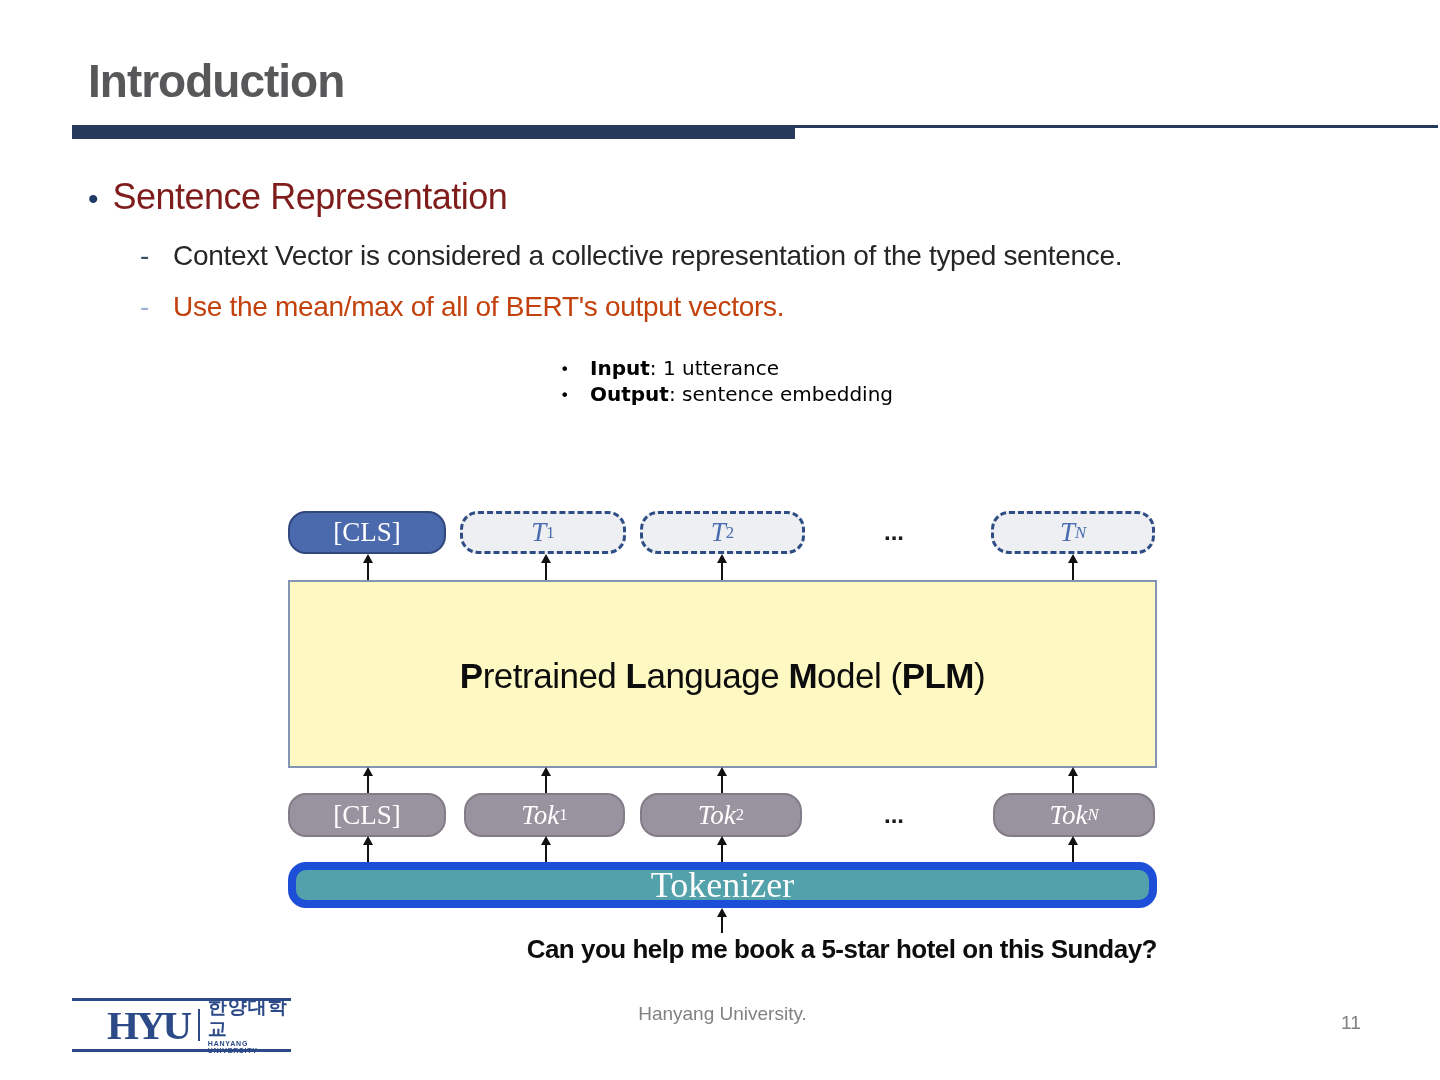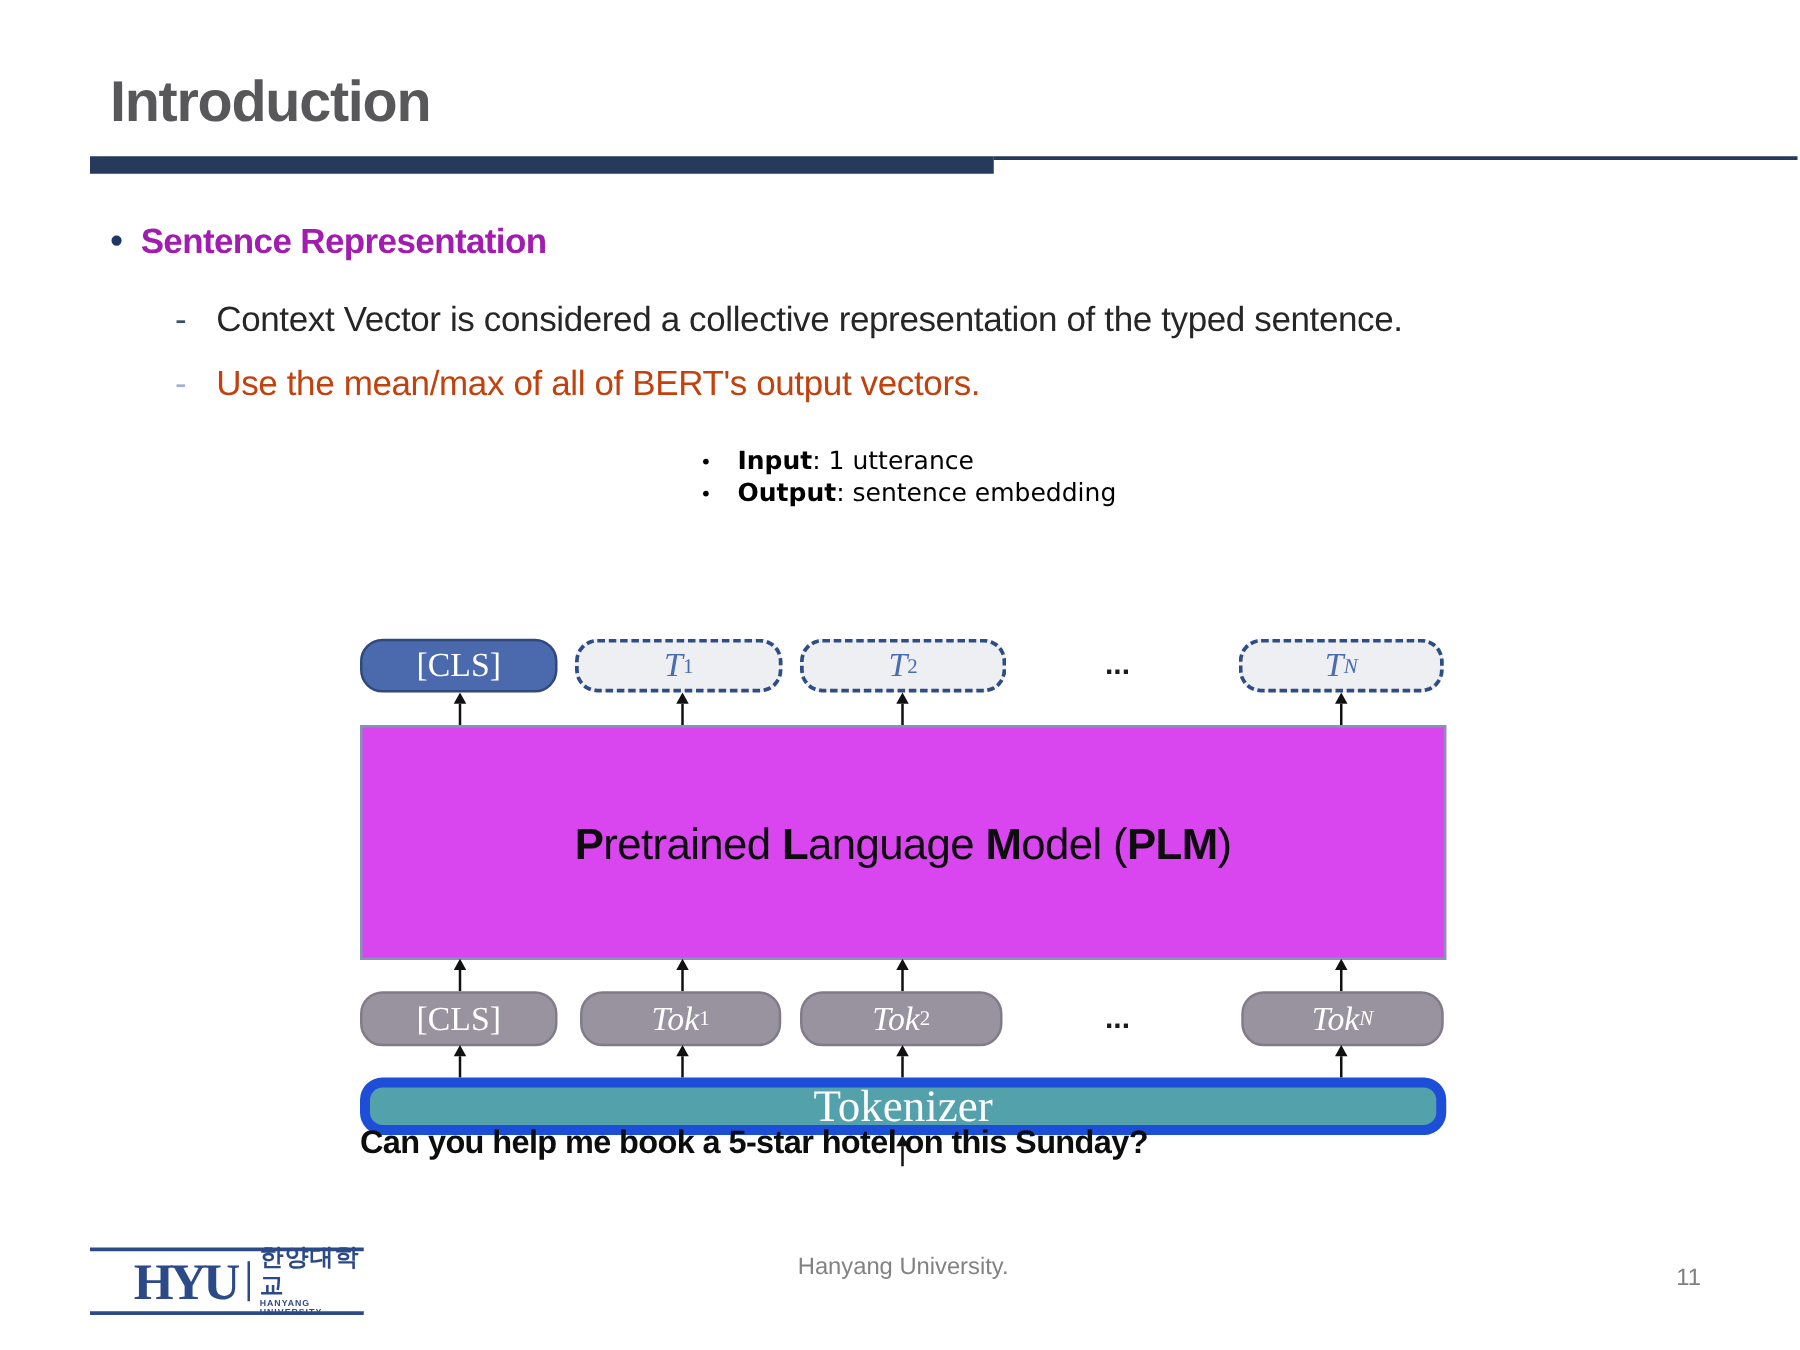--- a/index.html
+++ b/index.html
@@ -10,21 +10,21 @@
 
   
   .title { position:absolute; left:88px; top:54px; font-size:46px; font-weight:800;
            color:#58585a; letter-spacing:-1px; }
   .rule-thick { position:absolute; left:72px; top:125px; width:723px; height:14px; background:#263a5c; }
   .rule-thin  { position:absolute; left:795px; top:125px; width:643px; height:3px;  background:#263a5c; }
 
   
   .heading { position:absolute; left:88px; top:176px; display:flex; align-items:baseline; gap:14px; }
   .heading .dot { font-size:30px; color:#1f3864; }
-  .heading .txt { font-size:28px; font-weight:bold; color:#a21caf; letter-spacing:-0.5px; }
+  .heading .txt { font-size:36px; font-weight:normal; color:#7f1d1d; letter-spacing:-0.5px; }
 
   .sub { position:absolute; left:140px; display:flex; gap:24px; font-size:28px; letter-spacing:-0.3px; }
   .sub1 { top:240px; }
   .sub2 { top:291px; }
   .sub1 .dash { color:#3d4d66; }
   .sub1 .txt  { color:#262626; }
   .sub2 .dash { color:#9fb1d8; }
   .sub2 .txt  { color:#c2410c; }
 
   .io { position:absolute; left:560px; top:356px; font-family:"DejaVu Sans",sans-serif;
@@ -45,37 +45,37 @@
   .t2 { left:640px; width:165px; }
   .tn { left:991px; width:164px; }
   .t-box i, .tok-box i { font-style:italic; }
   sub { font-size:0.62em; line-height:0; }
   sub.it { font-style:italic; }
 
   .ellipsis { position:absolute; font-size:24px; font-weight:bold; color:#1a1a1a; }
   .ell-top { left:884px; top:518px; }
   .ell-mid { left:884px; top:801px; }
 
-  .plm { left:288px; top:580px; width:869px; height:188px; background:#d946ef;
+  .plm { left:288px; top:580px; width:869px; height:188px; background:#fef9c3;
          border:2px solid #8494b5; flex-direction:column; gap:10px; padding-top:4px; }
   .plm-title { font-size:35px; color:#0d0d0d; letter-spacing:-0.5px; }
   .plm-title b { font-weight:800; }
   .plm-sub { font-size:24px; color:#0d0d0d; letter-spacing:-0.3px; }
 
   .tok-box { top:793px; height:44px; background:#99929f; border:2px solid #827c88;
              color:#fff; font-size:27px; }
   .cls-in { left:288px; width:158px; font-style:normal; }
   .tok1 { left:464px; width:161px; }
   .tok2 { left:640px; width:162px; }
   .tokn { left:993px; width:162px; }
 
   .tokenizer { left:288px; top:862px; width:869px; height:46px; background:#53a1aa;
                border:8px solid #1d4ed8; color:#fcfcfc; font-size:36px; }
 
-  .sentence { position:absolute; left:288px; top:898px; width:869px; text-align:left;
+  .sentence { position:absolute; left:288px; top:934px; width:869px; text-align:right;
               font-size:26px; font-weight:600; color:#0d0d0d; letter-spacing:-0.5px; }
 
   
   .arrow { position:absolute; width:2px; background:#111; }
   .arrow::before { content:""; position:absolute; top:-9px; left:-4px;
                    border-left:5px solid transparent; border-right:5px solid transparent;
                    border-bottom:9px solid #111; }
 
   
   .logo { position:absolute; left:72px; top:998px; width:219px; height:54px;

